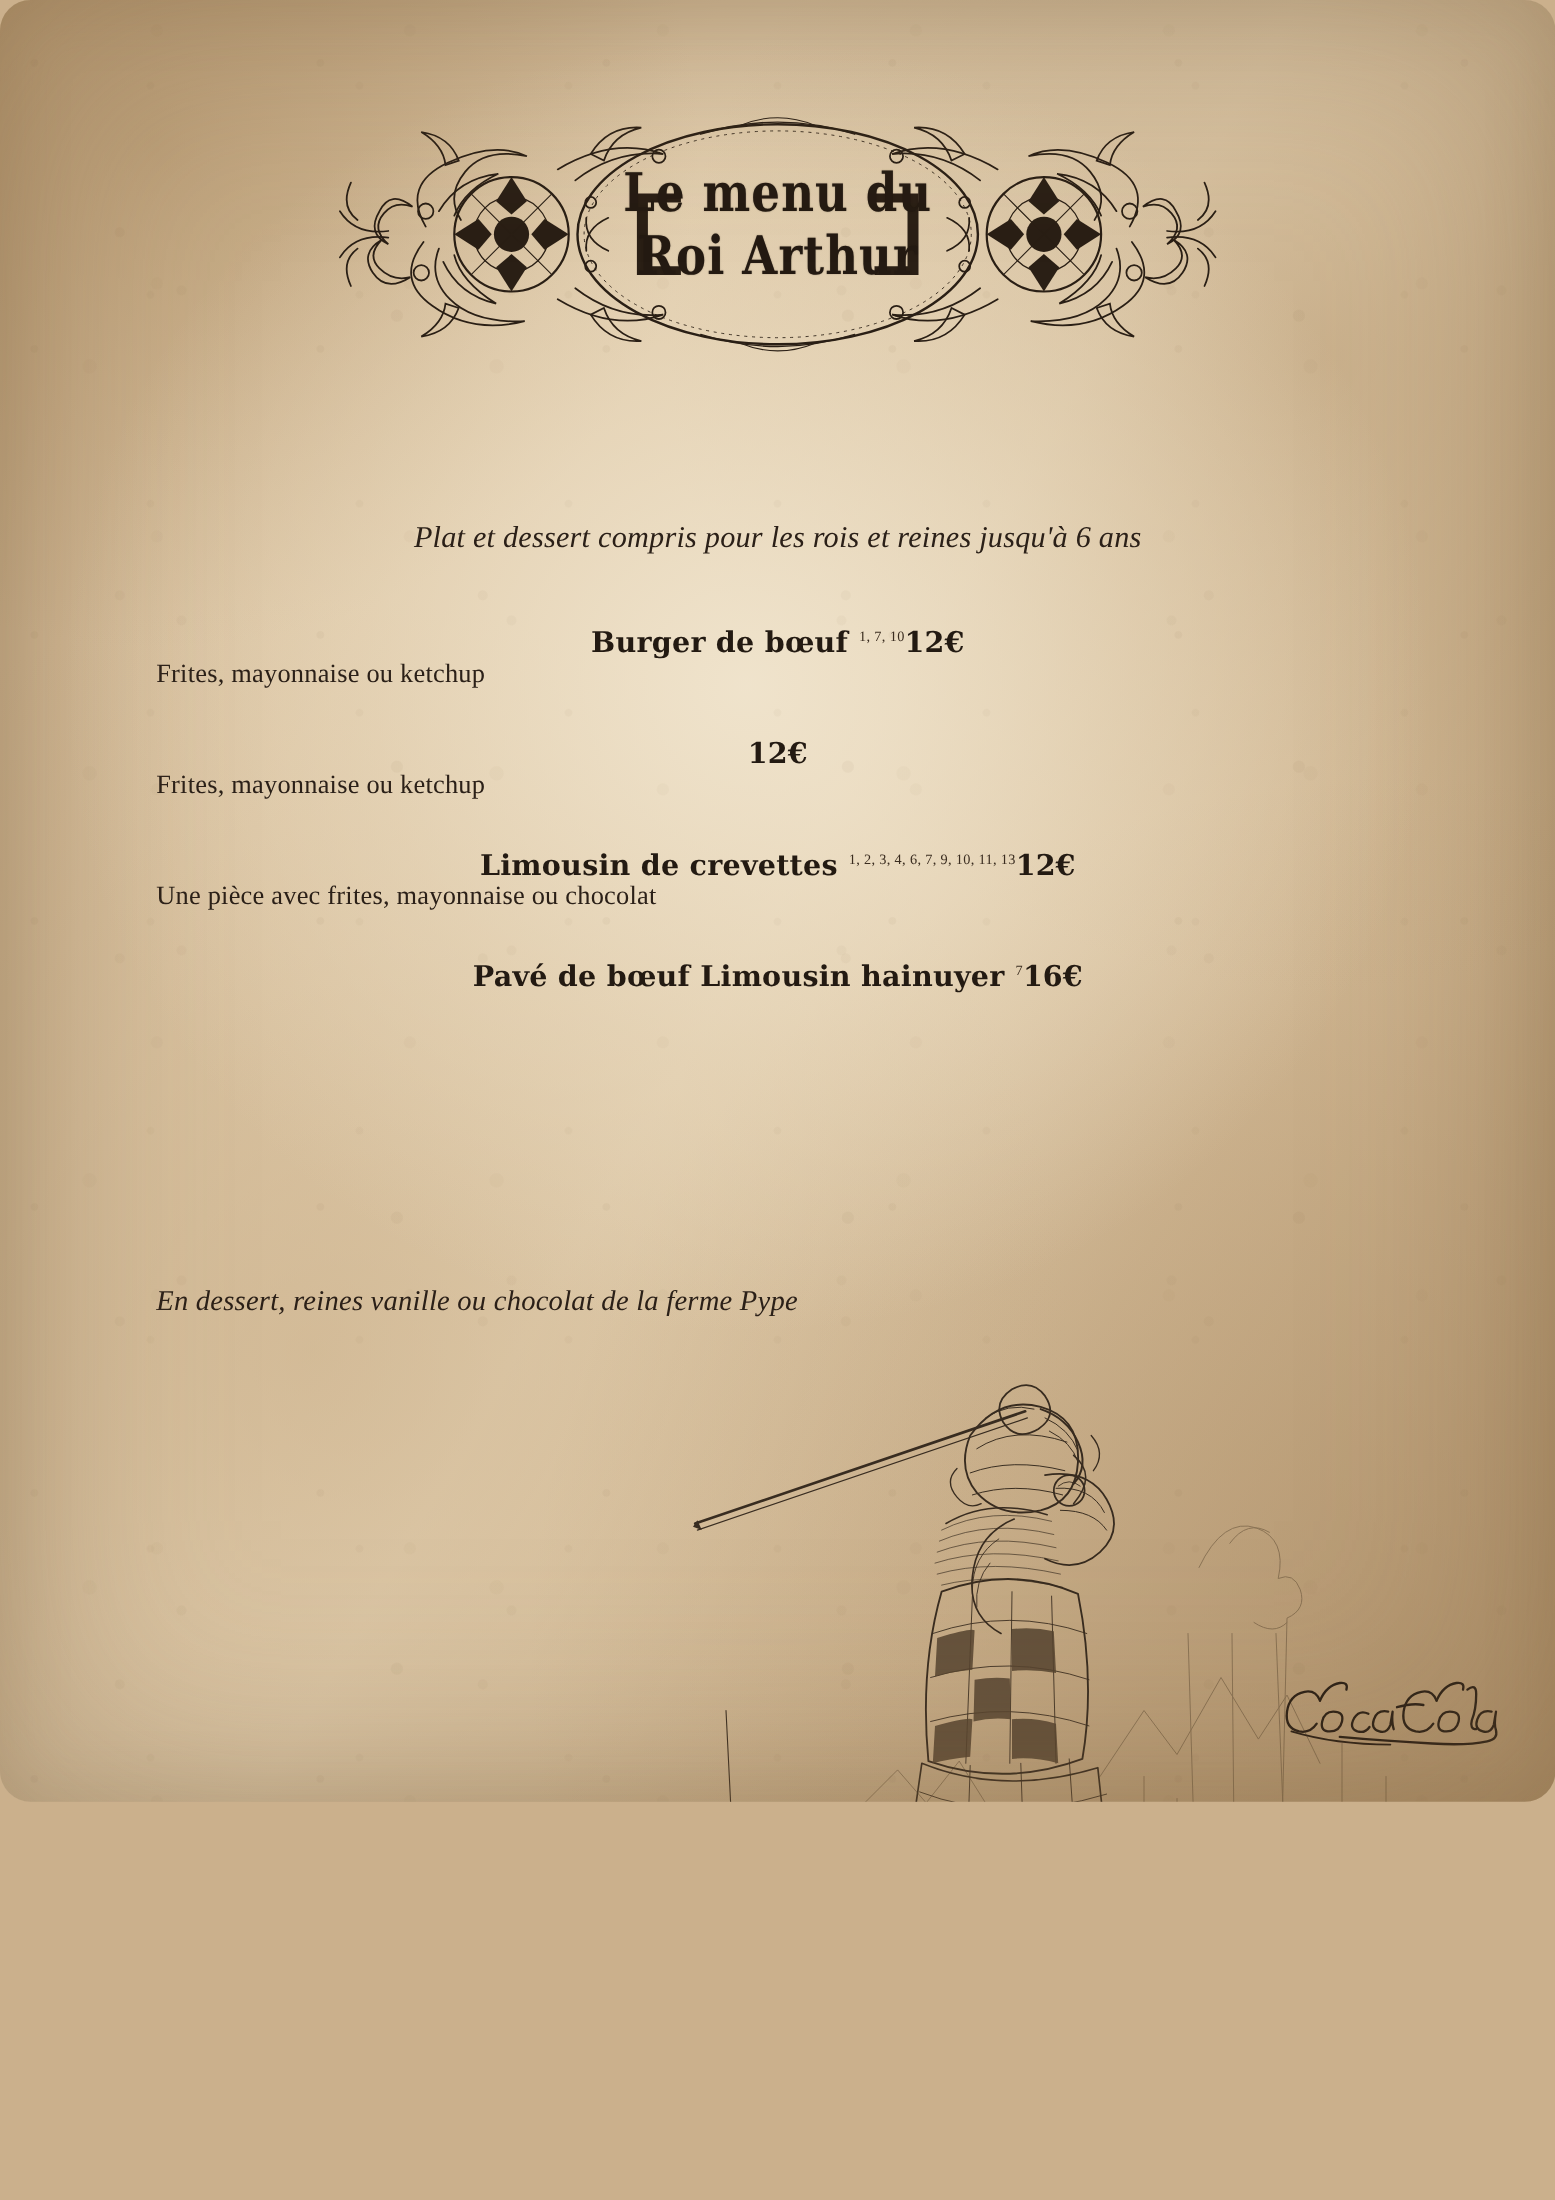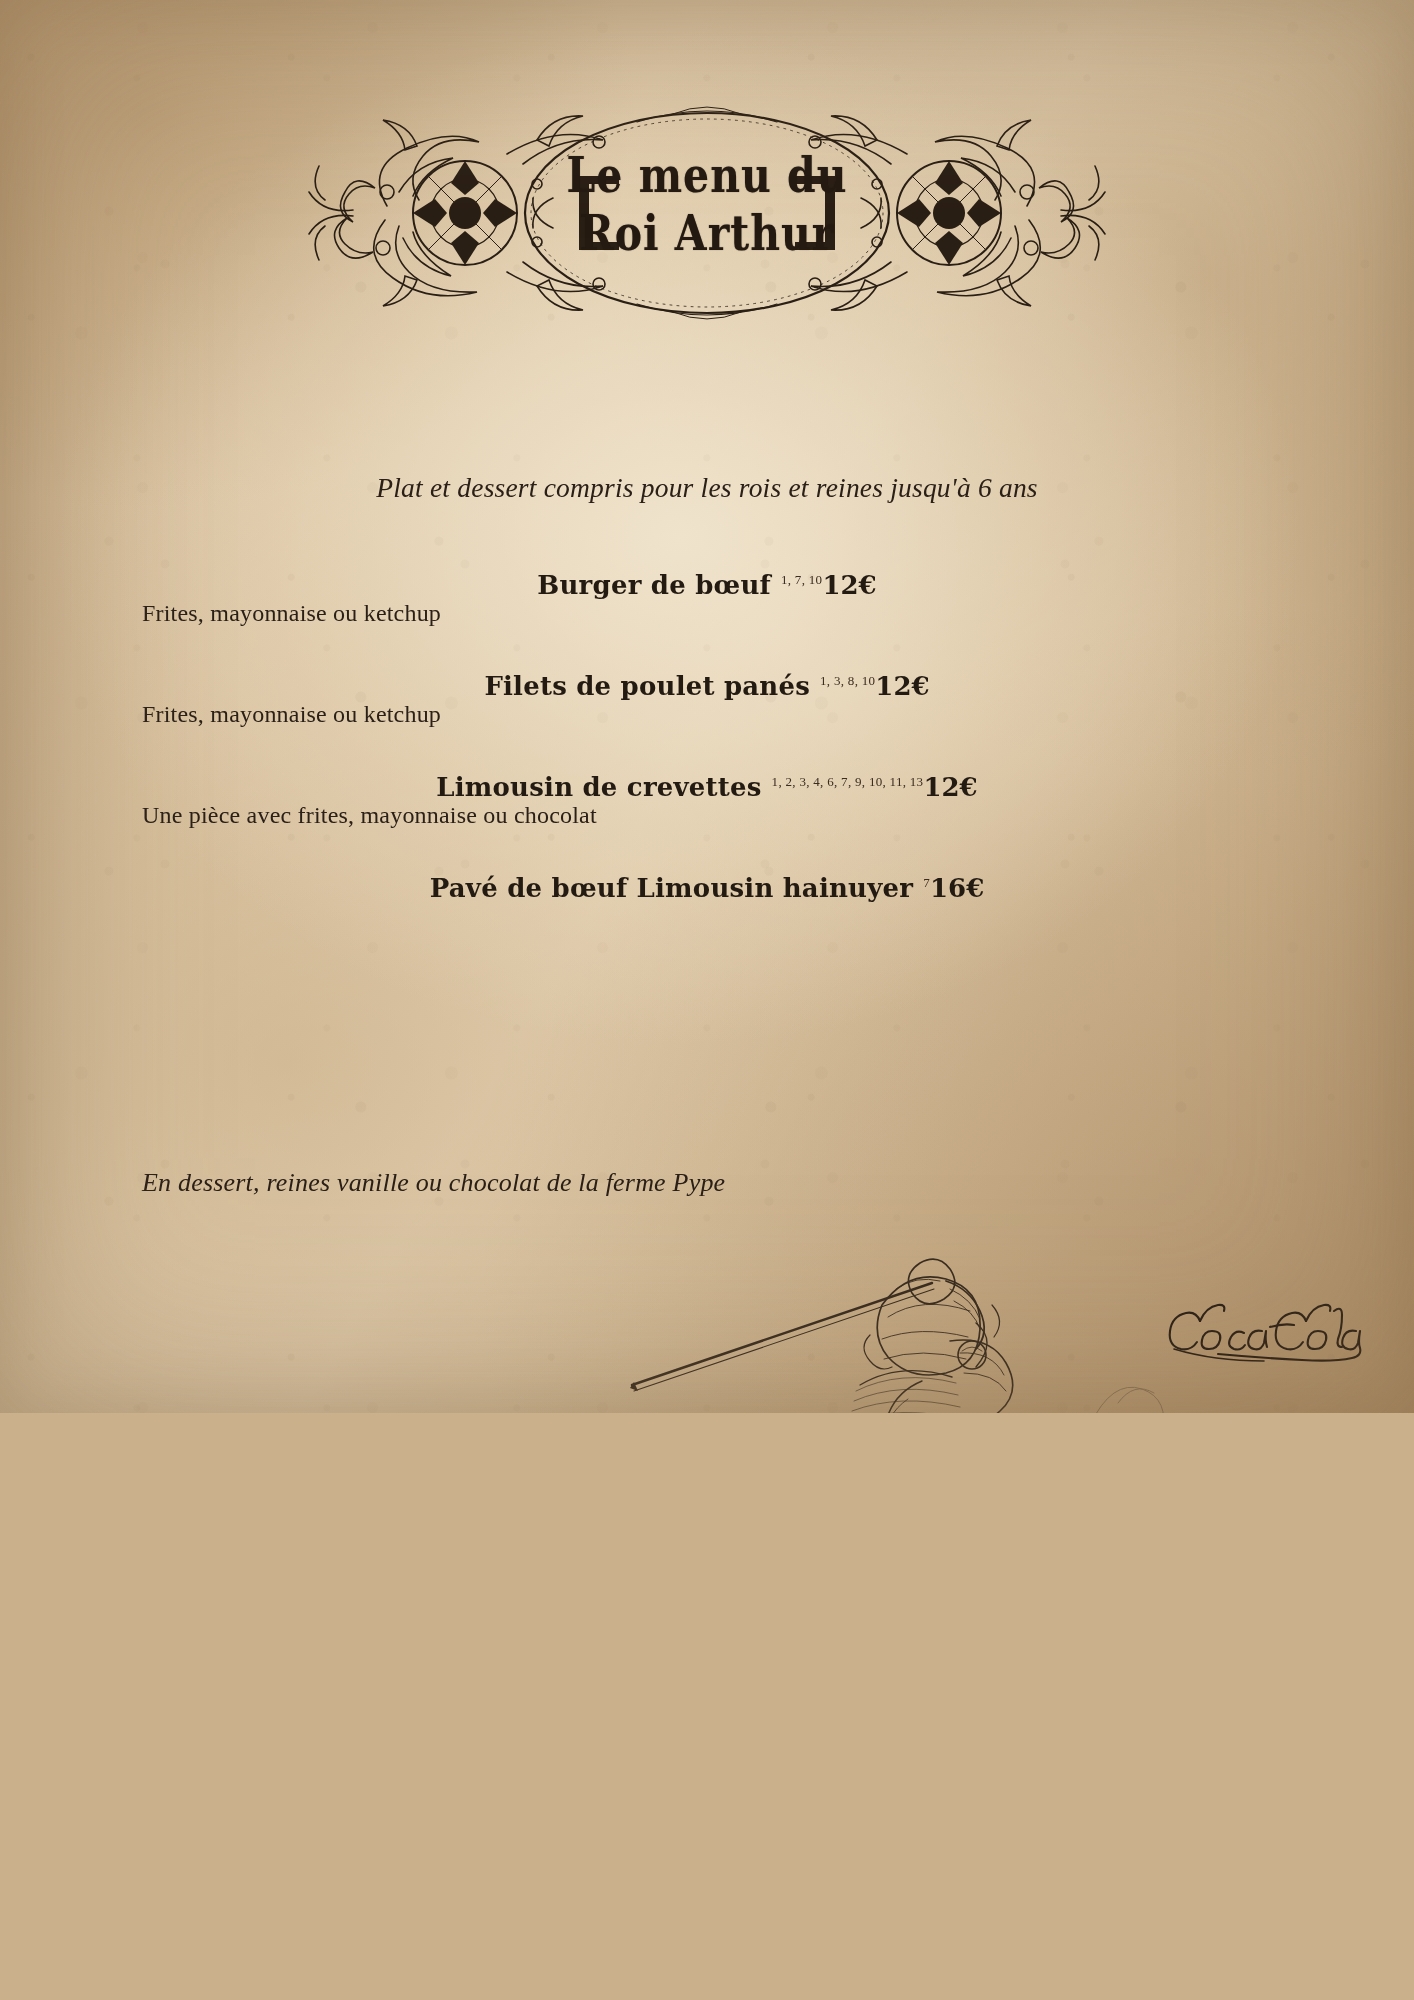--- a/index.html
+++ b/index.html
@@ -11,30 +11,31 @@
     height: 2000px;
     overflow: hidden;
     font-family: "Liberation Serif", serif;
     background: #cbb08c;
   }
 
   
   .page {
     position: relative;
     width: 1414px;
-    height: 1413px;
+    height: 1638px;
     background-color: #cdb292;
     background-image:
       radial-gradient(ellipse 55% 45% at 48% 38%, rgba(240,228,205,0.95) 0%, rgba(233,217,189,0.55) 45%, rgba(206,182,148,0.0) 80%),
       radial-gradient(ellipse 70% 60% at 20% 75%, rgba(198,170,131,0.55) 0%, rgba(198,170,131,0.0) 70%),
       radial-gradient(ellipse 60% 50% at 85% 20%, rgba(185,156,117,0.55) 0%, rgba(185,156,117,0.0) 70%),
       radial-gradient(ellipse 80% 70% at 90% 92%, rgba(170,140,102,0.6) 0%, rgba(170,140,102,0.0) 70%),
       radial-gradient(ellipse 50% 40% at 10% 8%, rgba(175,146,106,0.55) 0%, rgba(175,146,106,0.0) 70%),
       linear-gradient(120deg, #c9ac86 0%, #ddc7a6 28%, #e6d4b6 50%, #d3ba96 72%, #bfa179 100%);
     overflow: hidden;
+    border-radius: 28px;
   }
   
   .grain {
     position: absolute;
     inset: 0;
     pointer-events: none;
     opacity: .5;
     background-image:
       radial-gradient(circle at 12% 22%, rgba(120,95,62,.10) 0 3px, transparent 4px),
       radial-gradient(circle at 33% 64%, rgba(120,95,62,.09) 0 4px, transparent 5px),
@@ -273,23 +274,20 @@
         <div class="item-name">
           <span>Burger de bœuf</span><span class="allergens">1, 7, 10</span>
         </div>
         <div class="price">12€</div>
       </div>
       <div class="item-desc">Frites, mayonnaise ou ketchup</div>
     </div>
 
     <div class="item">
       <div class="item-head">
-        <div class="item-name">
-          <span>Filets de poulet panés</span><span class="allergens">1, 3, 8, 10</span>
-        </div>
         <div class="price">12€</div>
       </div>
       <div class="item-desc">Frites, mayonnaise ou ketchup</div>
     </div>
 
     <div class="item">
       <div class="item-head">
         <div class="item-name">
           <span>Limousin de crevettes</span><span class="allergens">1, 2, 3, 4, 6, 7, 9, 10,  11, 13</span>
         </div>

